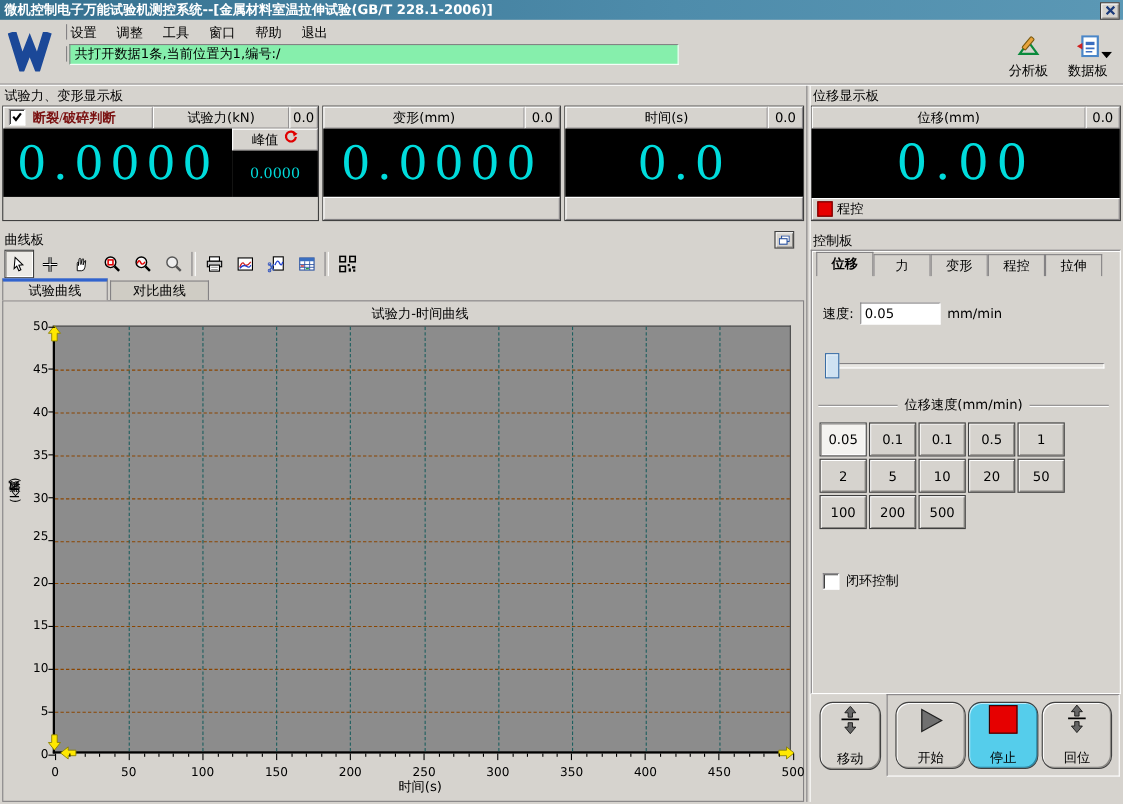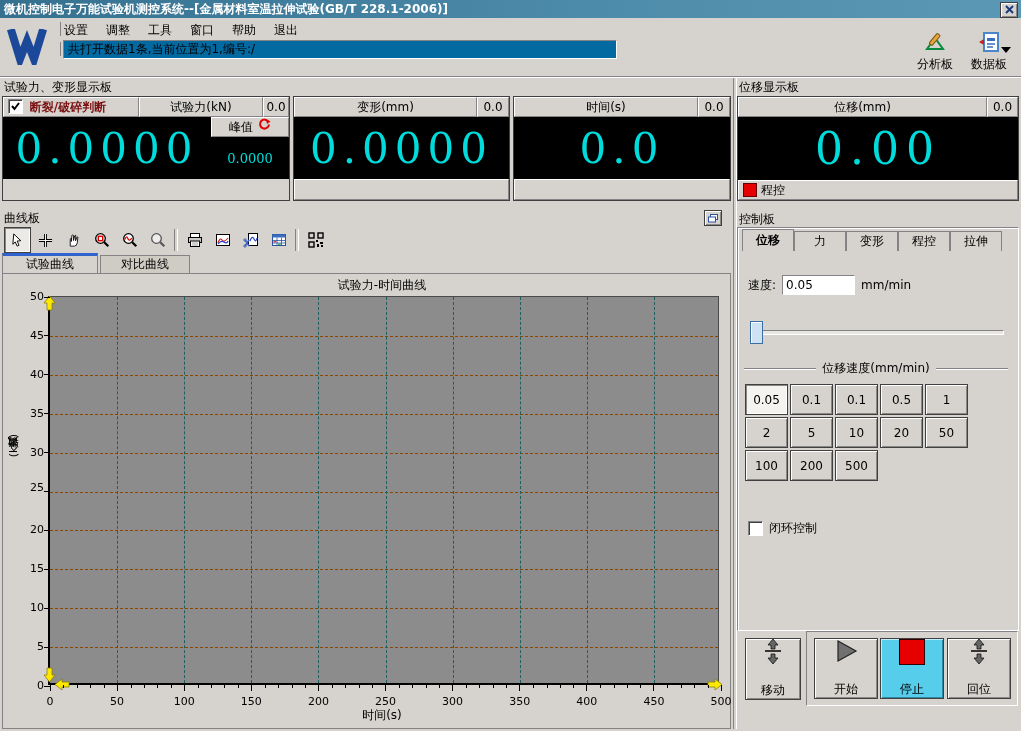--- a/index.html
+++ b/index.html
@@ -7,21 +7,21 @@
        font-family:"DejaVu Sans",sans-serif;font-size:12px;color:#000;position:relative;}
   .abs{position:absolute;}
   .sunken{border:1px solid;border-color:#848284 #fff #fff #848284;}
   .btn{border:1px solid #404040;box-shadow:inset 1px 1px 0 #fff,inset -1px -1px 0 #8a8884;background:#d6d3ce;}
   .pressed{border:1px solid #404040;box-shadow:inset 1px 1px 0 #8a8884,inset -1px -1px 0 #fff;background:#f4f3f0;}
   .titlebar{left:0;top:0;width:1021px;height:18px;background:linear-gradient(90deg,#35708f,#4e8cab 60%,#5b98b5);
             color:#fff;font-weight:bold;display:flex;align-items:center;padding-left:4px;box-sizing:border-box;}
   .closebtn{right:3px;top:2px;width:16px;height:14px;display:flex;align-items:center;justify-content:center;}
   .menurow{left:64px;top:21px;height:18px;display:flex;gap:18px;align-items:center;}
   .menuitem{cursor:default;}
-  .statusfield{left:63px;top:40px;width:548px;height:17px;background:#0369a1;line-height:17px;padding-left:4px;}
+  .statusfield{left:63px;top:40px;width:548px;height:17px;background:#86efac;line-height:17px;padding-left:4px;}
   .logo{left:2px;top:20px;width:56px;height:54px;display:flex;align-items:center;justify-content:center;}
   .toolbtn{top:31px;width:54px;height:42px;display:flex;flex-direction:column;align-items:center;justify-content:center;gap:1px;}
   .hsep{left:0;width:1021px;border-top:1px solid #848284;border-bottom:1px solid #fff;height:0;}
   .seclabel{height:14px;line-height:14px;}
   .panel{background:#d6d3ce;border:1px solid #404040;box-sizing:border-box;}
   .hdrcell{height:20px;line-height:18px;text-align:center;border:1px solid;border-color:#fff #848284 #848284 #fff;
            background:#d6d3ce;box-sizing:border-box;float:left;}
   .lcd{background:#000;color:#00dcdc;font-family:"DejaVu Serif",serif;display:flex;align-items:center;justify-content:center;}
   .bigdig{font-size:42px;letter-spacing:6px;}
   .strip{border:1px solid;border-color:#fff #848284 #848284 #fff;background:#d6d3ce;box-sizing:border-box;
@@ -41,21 +41,21 @@
   .ytickm{left:-6px;width:6px;height:1px;background:#000;}
   .xtickm{bottom:-8px;width:1px;height:6px;background:#000;}
   .xtickminor{bottom:-5px;width:1px;height:3px;background:#000;}
   .ylab{left:-44px;width:38px;height:14px;line-height:14px;text-align:right;font-size:11px;}
   .xlab{bottom:-26px;width:30px;height:14px;line-height:14px;text-align:center;font-size:11px;}
   .ctrlbox{left:737px;top:227px;width:282px;height:404px;border:1px solid;border-color:#848284 #fff #fff #848284;
            box-shadow:1px 1px 0 #fff inset;box-sizing:border-box;}
   .ctab{box-sizing:border-box;height:20px;border:1px solid #848284;border-bottom:none;background:#d6d3ce;
         display:flex;align-items:center;justify-content:center;float:left;}
   .speedbtn{width:41px;height:29px;margin:1px;float:left;display:flex;align-items:center;justify-content:center;font-size:12px;}
-  .actbtn{display:flex;flex-direction:column;align-items:center;justify-content:space-between;gap:14px;}
+  .actbtn{display:flex;flex-direction:column;align-items:center;justify-content:flex-end;gap:14px;border-radius:12px;}
   .slider-track{height:3px;border:1px solid;border-color:#848284 #fff #fff #848284;background:#e8e6e2;}
   .slider-thumb{width:11px;height:21px;background:#cfe2f2;border:1px solid #3a6ea5;box-shadow:inset 1px 1px 0 #fff;}
 </style>
 </head>
 <body>
 
 <div class="abs titlebar">
   <span>微机控制电子万能试验机测控系统--[金属材料室温拉伸试验(GB/T 228.1-2006)]</span>
 </div>
 <div class="abs closebtn btn">
@@ -119,21 +119,21 @@
 
 <div class="abs seclabel" style="left:4px;top:80px;">试验力、变形显示板</div>
 
 <div class="abs panel" style="left:2px;top:96px;width:288px;height:105px;">
   <div class="hdrcell" style="width:136px;text-align:left;padding-left:4px;">
     <span class="checkbox">
       <svg width="9" height="9" viewBox="0 0 9 9">
           <path d="M1 4 L3.5 7 L8 1" fill="none" stroke="#000" stroke-width="2"></path>
         </svg>
     </span>
-    <span style="color:#7a1010;font-weight:bold;margin-left:3px;">断裂/破碎判断</span>
+    <span style="color:#7a1010;font-weight:bold;margin-left:3px;font-family:Liberation Serif, serif;">断裂/破碎判断</span>
   </div>
   <div class="hdrcell" style="width:124px;">试验力(kN)</div>
   <div class="hdrcell" style="width:26px;">0.0</div>
   <div class="lcd abs bigdig" style="left:0;top:20px;width:208px;height:62px;">0.0000</div>
   <div class="hdrcell abs" style="left:208px;top:20px;width:78px;display:flex;align-items:center;justify-content:center;gap:5px;">
     <span>峰值</span>
     <span>
       <svg width="13" height="13" viewBox="0 0 13 13">
         <path d="M10.5 4 A4.5 4.5 0 1 0 11 6.5" fill="none" stroke="#e00000" stroke-width="2"></path>
         <path d="M8 1 L12.5 3.5 L9 6 Z" fill="#e00000"></path>

